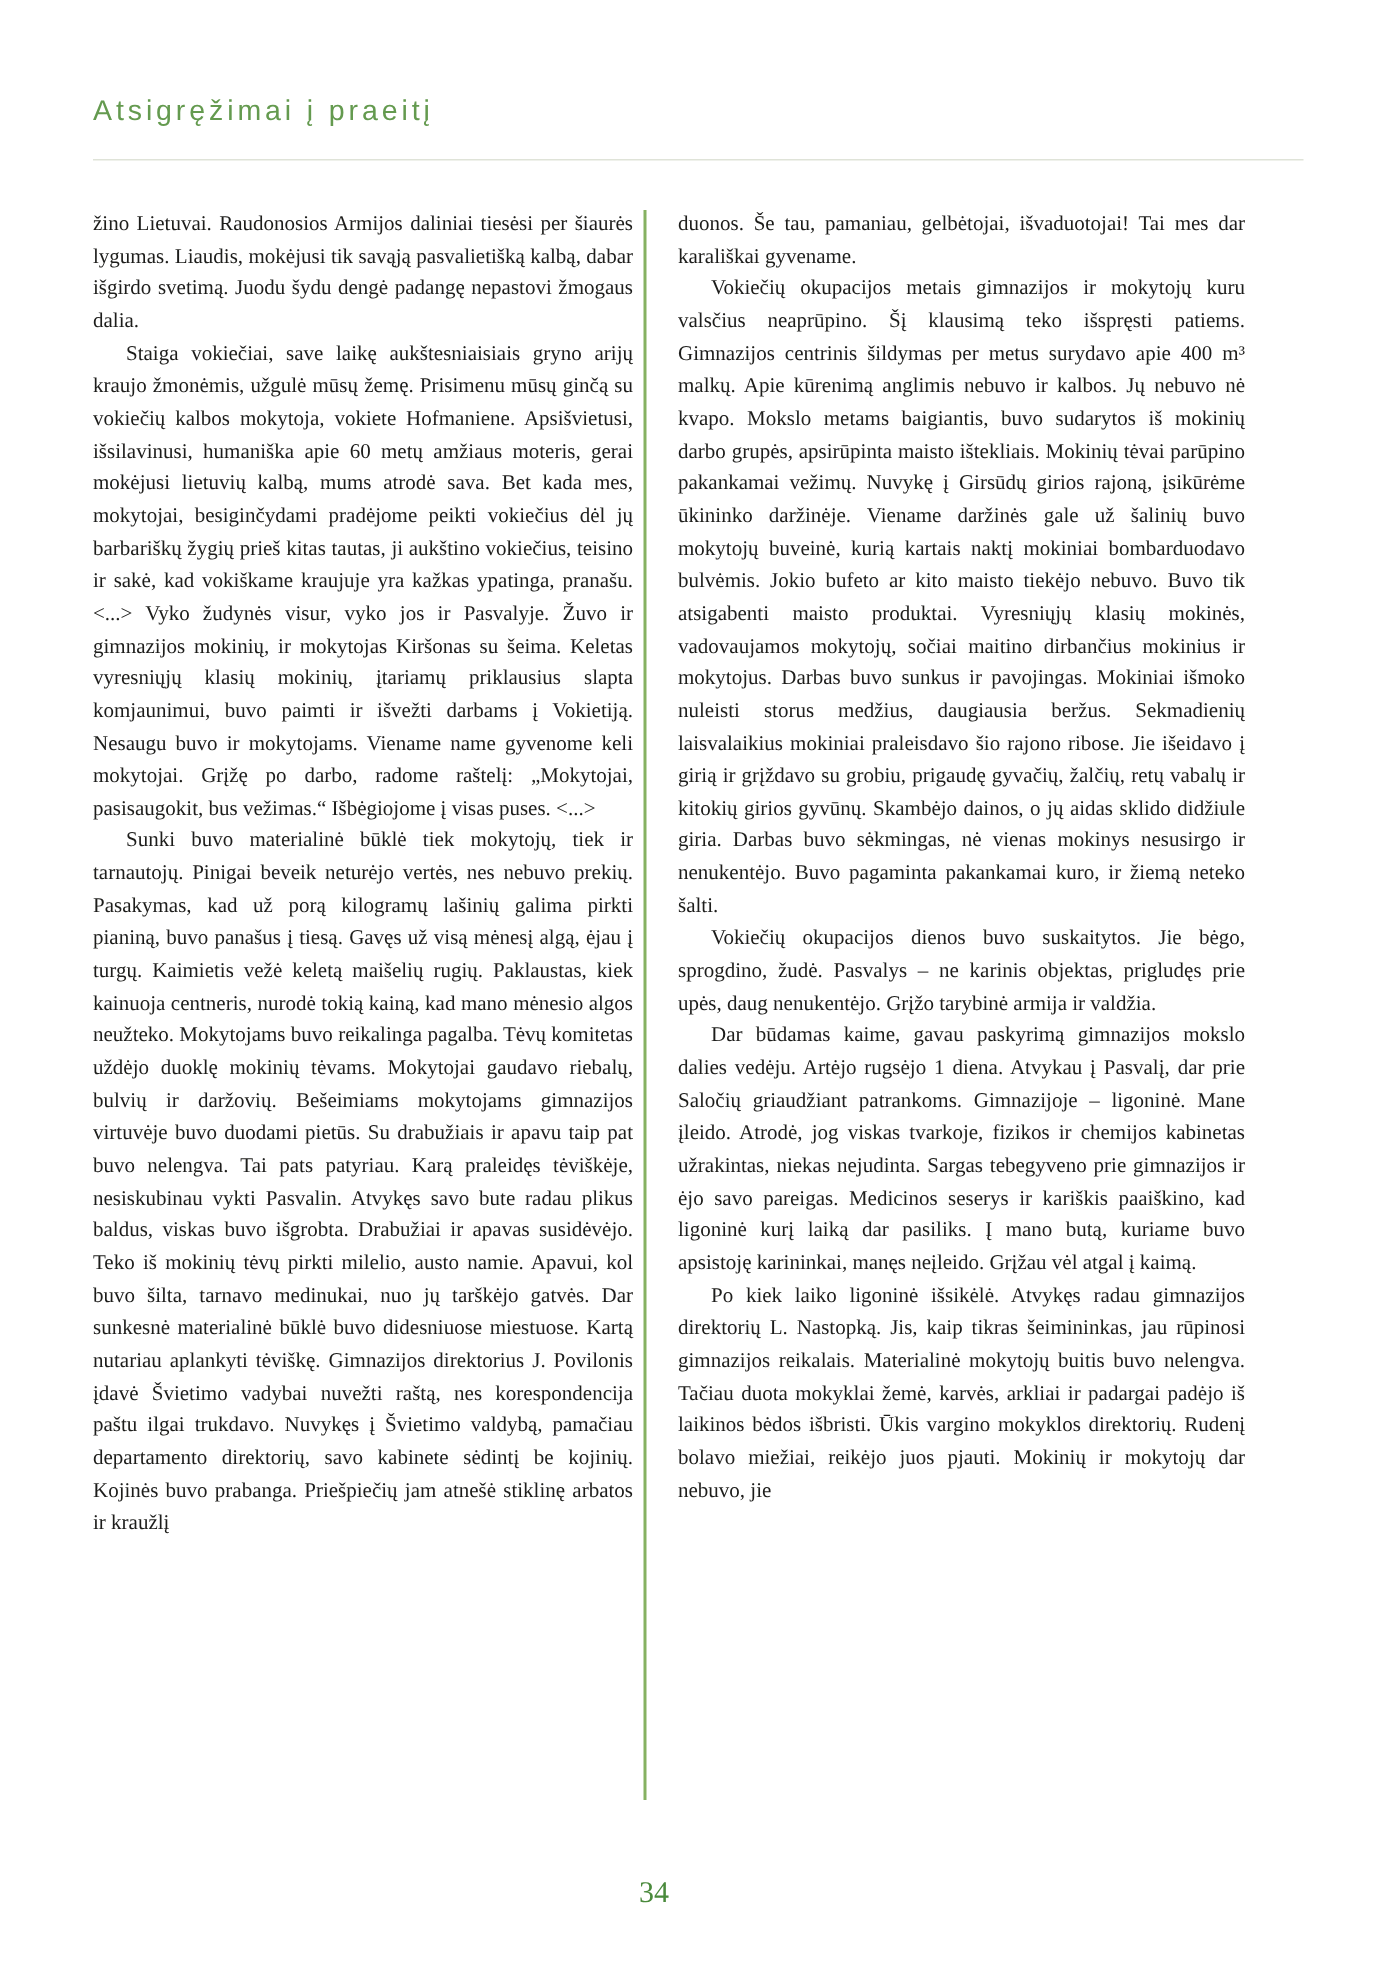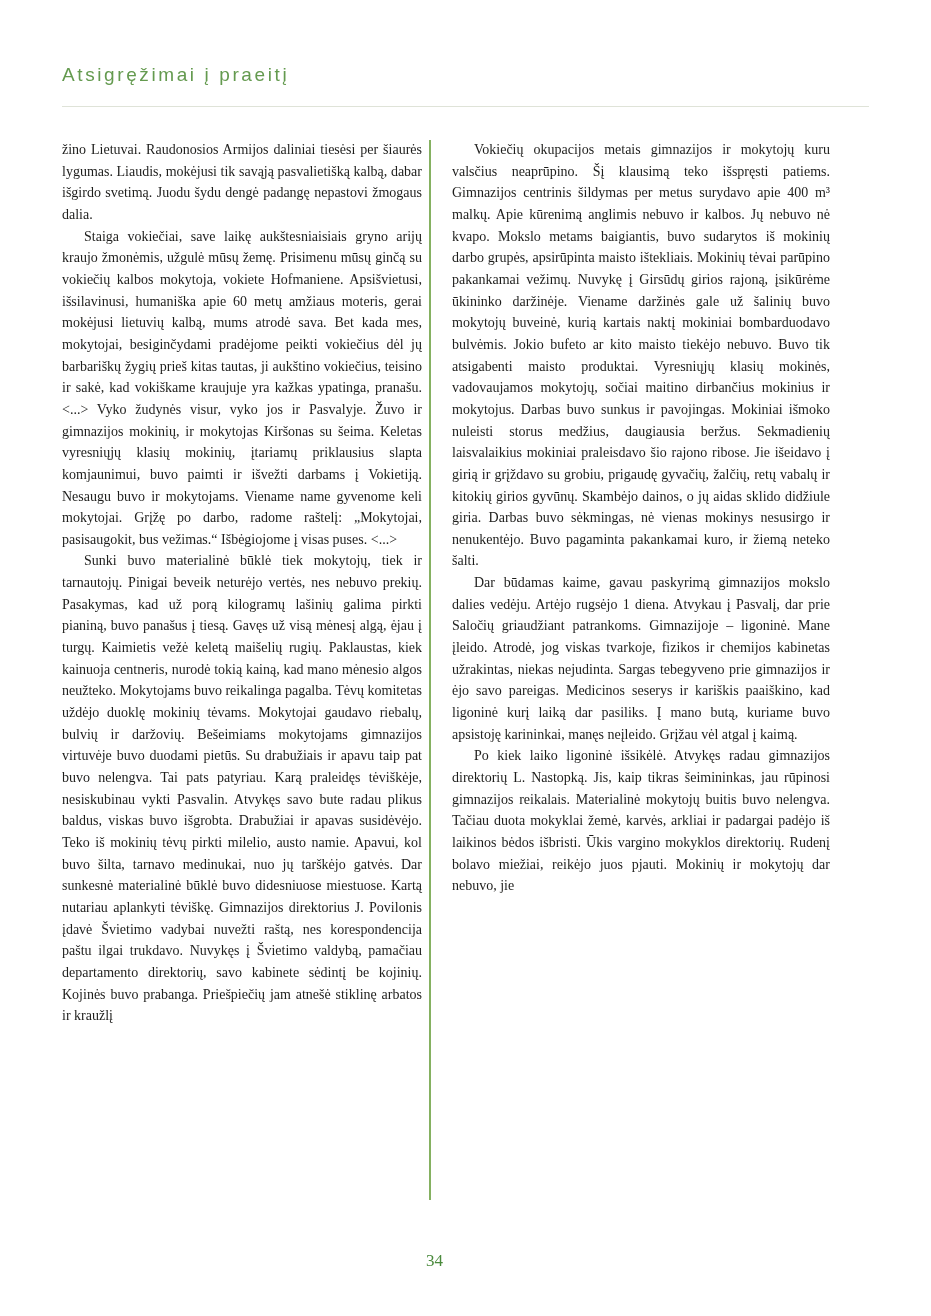--- a/index.html
+++ b/index.html
@@ -66,42 +66,44 @@
     vertical-align: 2px;
     margin: 0 7px;
   }
   .footer .journal { letter-spacing: 1.3px; }
   .footer .year { margin-right: 4px; }
   .page-num {
     position: absolute;
     left: 426px;
     top: 1251px;
     font-family: "Liberation Serif", serif;
-    font-size: 17px;
+    font-size: 20px;
     color: #4a8a3c;
   }
 </style>
 </head>
 <body>
 
 <div class="page">
 
   <h1 class="title">Atsigręžimai į praeitį</h1>
   <div class="header-rule"></div>
 
   <div class="col col-left">
     <p class="para">žino Lietuvai. Raudonosios Armijos daliniai tiesėsi per šiaurės lygumas. Liaudis, mokėjusi tik savąją pasvalietišką kalbą, dabar išgirdo svetimą. Juodu šydu dengė padangę nepastovi žmogaus dalia.</p>
     <p class="para indent">Staiga vokiečiai, save laikę aukštesniaisiais gryno arijų kraujo žmonėmis, užgulė mūsų žemę. Prisimenu mūsų ginčą su vokiečių kalbos mokytoja, vokiete Hofmaniene. Apsišvietusi, išsilavinusi, humaniška apie 60 metų amžiaus moteris, gerai mokėjusi lietuvių kalbą, mums atrodė sava. Bet kada mes, mokytojai, besiginčydami pradėjome peikti vokiečius dėl jų barbariškų žygių prieš kitas tautas, ji aukštino vokiečius, teisino ir sakė, kad vokiškame kraujuje yra kažkas ypatinga, pranašu. &lt;...&gt; Vyko žudynės visur, vyko jos ir Pasvalyje. Žuvo ir gimnazijos mokinių, ir mokytojas Kiršonas su šeima. Keletas vyresniųjų klasių mokinių, įtariamų priklausius slapta komjaunimui, buvo paimti ir išvežti darbams į Vokietiją. Nesaugu buvo ir mokytojams. Viename name gyvenome keli mokytojai. Grįžę po darbo, radome raštelį: „Mokytojai, pasisaugokit, bus vežimas.“ Išbėgiojome į visas puses. &lt;...&gt;</p>
     <p class="para indent">Sunki buvo materialinė būklė tiek mokytojų, tiek ir tarnautojų. Pinigai beveik neturėjo vertės, nes nebuvo prekių. Pasakymas, kad už porą kilogramų lašinių galima pirkti pianiną, buvo panašus į tiesą. Gavęs už visą mėnesį algą, ėjau į turgų. Kaimietis vežė keletą maišelių rugių. Paklaustas, kiek kainuoja centneris, nurodė tokią kainą, kad mano mėnesio algos neužteko. Mokytojams buvo reikalinga pagalba. Tėvų komitetas uždėjo duoklę mokinių tėvams. Mokytojai gaudavo riebalų, bulvių ir daržovių. Bešeimiams mokytojams gimnazijos virtuvėje buvo duodami pietūs. Su drabužiais ir apavu taip pat buvo nelengva. Tai pats patyriau. Karą praleidęs tėviškėje, nesiskubinau vykti Pasvalin. Atvykęs savo bute radau plikus baldus, viskas buvo išgrobta. Drabužiai ir apavas susidėvėjo. Teko iš mokinių tėvų pirkti milelio, austo namie. Apavui, kol buvo šilta, tarnavo medinukai, nuo jų tarškėjo gatvės. Dar sunkesnė materialinė būklė buvo didesniuose miestuose. Kartą nutariau aplankyti tėviškę. Gimnazijos direktorius J. Povilonis įdavė Švietimo vadybai nuvežti raštą, nes korespondencija paštu ilgai trukdavo. Nuvykęs į Švietimo valdybą, pamačiau departamento direktorių, savo kabinete sėdintį be kojinių. Kojinės buvo prabanga. Priešpiečių jam atnešė stiklinę arbatos ir kraužlį</p>
   </div>
 
   <div class="divider"></div>
 
   <div class="col col-right">
+    <p class="para">duonos. Še tau, pamaniau, gelbėtojai, išvaduotojai! Tai mes dar karališkai gyvename.</p>
     <p class="para indent">Vokiečių okupacijos metais gimnazijos ir mokytojų kuru valsčius neaprūpino. Šį klausimą teko išspręsti patiems. Gimnazijos centrinis šildymas per metus surydavo apie 400 m³ malkų. Apie kūrenimą anglimis nebuvo ir kalbos. Jų nebuvo nė kvapo. Mokslo metams baigiantis, buvo sudarytos iš mokinių darbo grupės, apsirūpinta maisto ištekliais. Mokinių tėvai parūpino pakankamai vežimų. Nuvykę į Girsūdų girios rajoną, įsikūrėme ūkininko daržinėje. Viename daržinės gale už šalinių buvo mokytojų buveinė, kurią kartais naktį mokiniai bombarduodavo bulvėmis. Jokio bufeto ar kito maisto tiekėjo nebuvo. Buvo tik atsigabenti maisto produktai. Vyresniųjų klasių mokinės, vadovaujamos mokytojų, sočiai maitino dirbančius mokinius ir mokytojus. Darbas buvo sunkus ir pavojingas. Mokiniai išmoko nuleisti storus medžius, daugiausia beržus. Sekmadienių laisvalaikius mokiniai praleisdavo šio rajono ribose. Jie išeidavo į girią ir grįždavo su grobiu, prigaudę gyvačių, žalčių, retų vabalų ir kitokių girios gyvūnų. Skambėjo dainos, o jų aidas sklido didžiule giria. Darbas buvo sėkmingas, nė vienas mokinys nesusirgo ir nenukentėjo. Buvo pagaminta pakankamai kuro, ir žiemą neteko šalti.</p>
+    <p class="para indent">Vokiečių okupacijos dienos buvo suskaitytos. Jie bėgo, sprogdino, žudė. Pasvalys – ne karinis objektas, prigludęs prie upės, daug nenukentėjo. Grįžo tarybinė armija ir valdžia.</p>
     <p class="para indent">Dar būdamas kaime, gavau paskyrimą gimnazijos mokslo dalies vedėju. Artėjo rugsėjo 1 diena. Atvykau į Pasvalį, dar prie Saločių griaudžiant patrankoms. Gimnazijoje – ligoninė. Mane įleido. Atrodė, jog viskas tvarkoje, fizikos ir chemijos kabinetas užrakintas, niekas nejudinta. Sargas tebegyveno prie gimnazijos ir ėjo savo pareigas. Medicinos seserys ir kariškis paaiškino, kad ligoninė kurį laiką dar pasiliks. Į mano butą, kuriame buvo apsistoję karininkai, manęs neįleido. Grįžau vėl atgal į kaimą.</p>
     <p class="para indent">Po kiek laiko ligoninė išsikėlė. Atvykęs radau gimnazijos direktorių L. Nastopką. Jis, kaip tikras šeimininkas, jau rūpinosi gimnazijos reikalais. Materialinė mokytojų buitis buvo nelengva. Tačiau duota mokyklai žemė, karvės, arkliai ir padargai padėjo iš laikinos bėdos išbristi. Ūkis vargino mokyklos direktorių. Rudenį bolavo miežiai, reikėjo juos pjauti. Mokinių ir mokytojų dar nebuvo, jie</p>
   </div>
 
 
   <div class="page-num">34</div>
 
 </div>
 
 </body></html>

